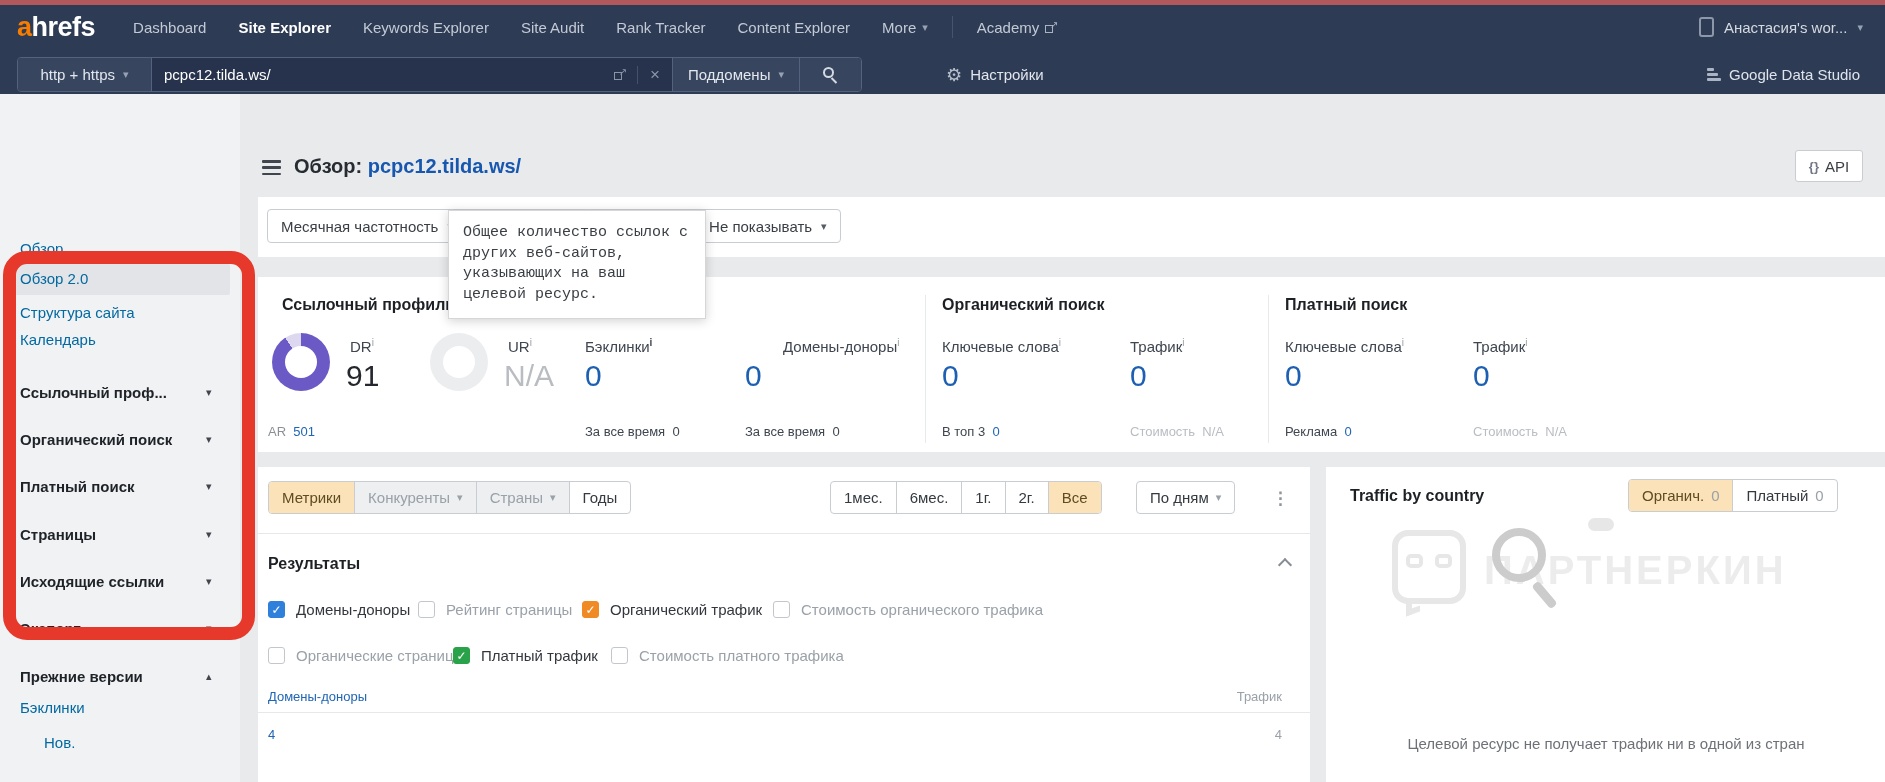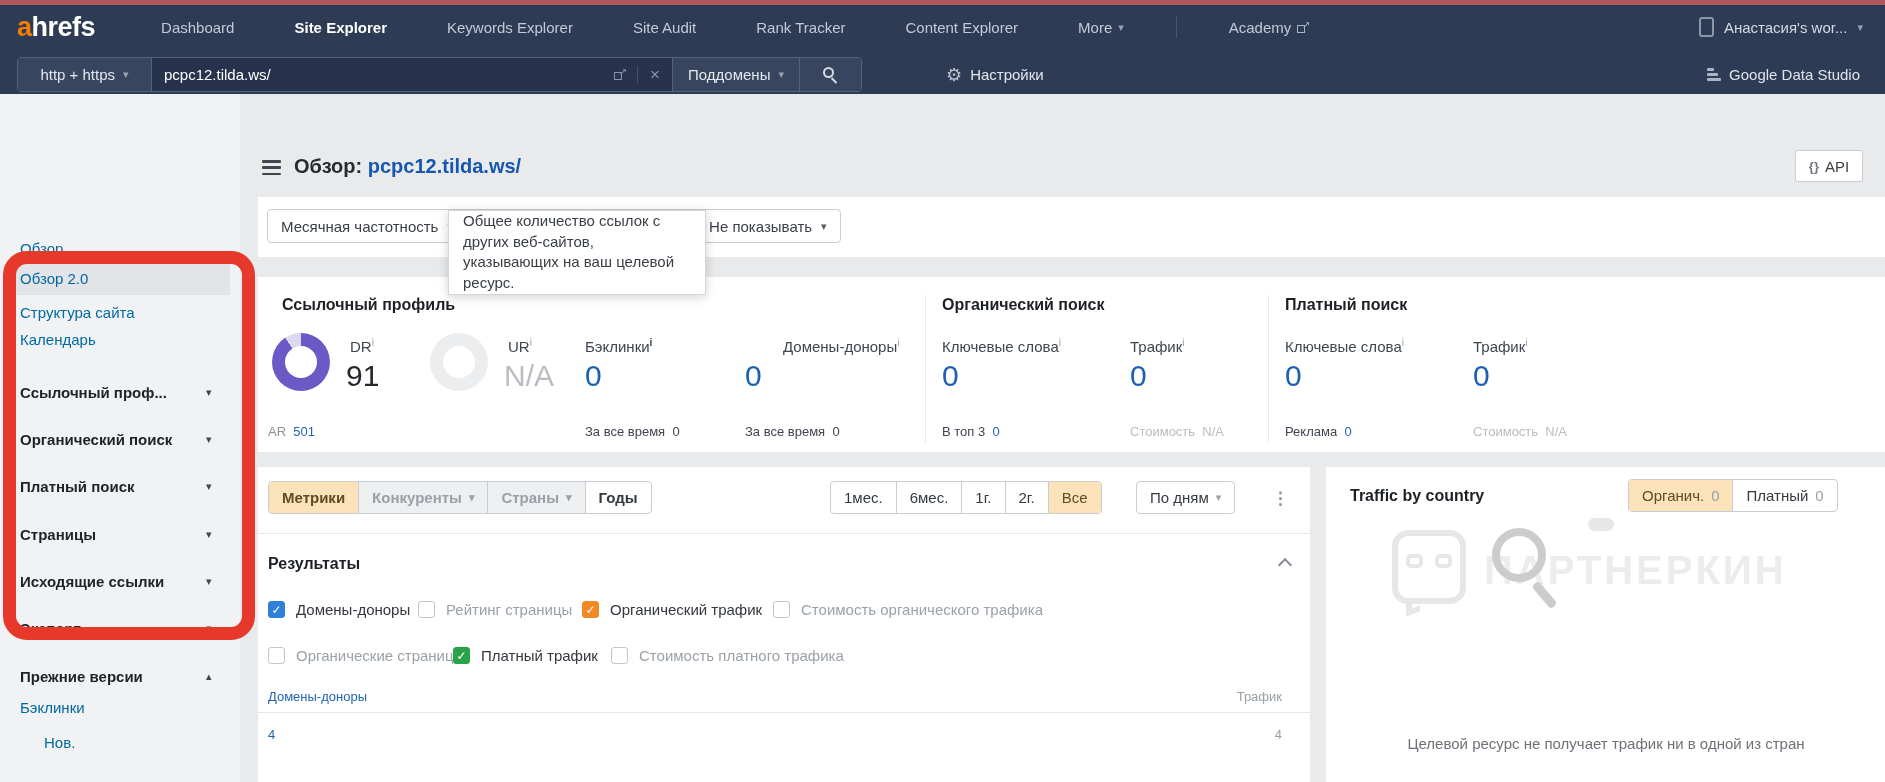--- a/index.html
+++ b/index.html
@@ -5,21 +5,21 @@
   * { margin:0; padding:0; box-sizing:border-box; }
   html,body { width:1885px; height:782px; overflow:hidden; }
   body { font-family:"Liberation Sans", sans-serif; }
   .screen { position:relative; width:1885px; height:782px; background:#e9eaec; overflow:hidden; }
   .abs { position:absolute; }
   .nowrap { white-space:nowrap; }
 
   
   .topstrip { left:0; top:0; width:1885px; height:5px; background:#b1585c; }
   .navwrap { left:0; top:5px; width:1885px; height:89px; background:#2e3b54; }
-  .navrow { position:absolute; left:0; top:0; width:100%; height:44px; display:flex; align-items:center; padding:0 22px 0 17px;gap:28px; }
+  .navrow { position:absolute; left:0; top:0; width:100%; height:44px; display:flex; align-items:center; padding:0 22px 0 17px; }
   .logo { font-size:27px; font-weight:700; letter-spacing:-0.5px; margin-right:22px; }
   .logo .lg-a { color:#f77c00; }
   .logo .lg-rest { color:#ffffff; }
   .navitem { color:#c3cad6; font-size:15px; padding:0 16px; display:flex; align-items:center; gap:6px; white-space:nowrap; }
   .navitem.active { color:#ffffff; font-weight:700; }
   .nav-divider { width:1px; height:22px; background:#475470; margin:0 8px; }
   .caret { font-size:11px; color:#97a1b4; }
   .navright { margin-left:auto; display:flex; align-items:center; gap:10px; }
   .device { width:15px; height:20px; border:2px solid #8d97aa; border-radius:3px; }
   .account { color:#d5dae2; font-size:15px; }
@@ -73,21 +73,21 @@
   .panelD { left:1326px; top:467px; width:559px; height:315px; }
 
   
   .wbtn { position:absolute; top:209px; height:34px; display:inline-flex; align-items:center; gap:9px; padding:0 13px; background:#fff; border:1px solid #c9ccd1; border-radius:4px; font-size:15px; color:#3a3f45; white-space:nowrap; }
   .wbtn .caret { color:#565c64; }
   .cal { position:relative; width:15px; height:15px; background:#3f4650; border-radius:2px; }
   .cal i { position:absolute; left:3px; width:9px; height:2px; background:#fff; }
   .cal i:nth-child(1){ top:4px; } .cal i:nth-child(2){ top:8px; }
 
   
-  .tooltip { left:448px; top:210px; width:258px; background:#ffffff; border:1px solid #d6d6d6; box-shadow:0 2px 10px rgba(0,0,0,0.18); padding:0 14px; font-size:15px; line-height:1.38; color:#3a3f45; z-index:50; }
+  .tooltip { left:448px; top:210px; width:258px; background:#ffffff; border:1px solid #d6d6d6; box-shadow:0 2px 10px rgba(0,0,0,0.18); padding:12px 14px; font-size:15px; line-height:1.38; color:#3a3f45; z-index:50;font-family:Liberation Mono, monospace; }
 
   
   .sec-title { position:absolute; font-size:16px; font-weight:700; color:#1d2025; white-space:nowrap; }
   .m-label { position:absolute; font-size:15px; color:#3f4650; white-space:nowrap; }
   .m-label sup { font-size:10px; color:#9aa1a8; }
   .m-label sup.hot { color:#3f4650; font-weight:700; }
   .m-big { position:absolute; font-size:30px; color:#24282e; white-space:nowrap; }
   .m-big.blue { color:#1d5fb2; }
   .m-big.na { color:#b9bdc2; }
   .m-sub { position:absolute; font-size:13px; color:#3f4650; white-space:nowrap; }
@@ -312,21 +312,21 @@
   <div class="sec-title" style="left:1285px; top:296px;">Платный поиск</div>
   <div class="m-label" style="left:1285px; top:337px;"><span>Ключевые слова</span><sup>i</sup></div>
   <div class="m-big blue" style="left:1285px; top:359px;">0</div>
   <div class="m-sub" style="left:1285px; top:424px;"><span>Реклама</span>&nbsp; <span class="v-blue">0</span></div>
   <div class="m-label" style="left:1473px; top:337px;"><span>Трафик</span><sup>i</sup></div>
   <div class="m-big blue" style="left:1473px; top:359px;">0</div>
   <div class="m-sub gray" style="left:1473px; top:424px;"><span>Стоимость</span>&nbsp; <span>N/A</span></div>
 
   <div class="panel panelC"></div>
 
-  <div class="seg-group" style="left:268px; top:481px;font-weight:bold;">
+  <div class="seg-group" style="left:268px; top:481px;">
     <div class="seg peach">Метрики</div>
     <div class="seg dim">
         <span>Конкуренты</span>
         <span class="caret">▾</span>
       </div>
     <div class="seg dim">
         <span>Страны</span>
         <span class="caret">▾</span>
       </div>
     <div class="seg">Годы</div>

